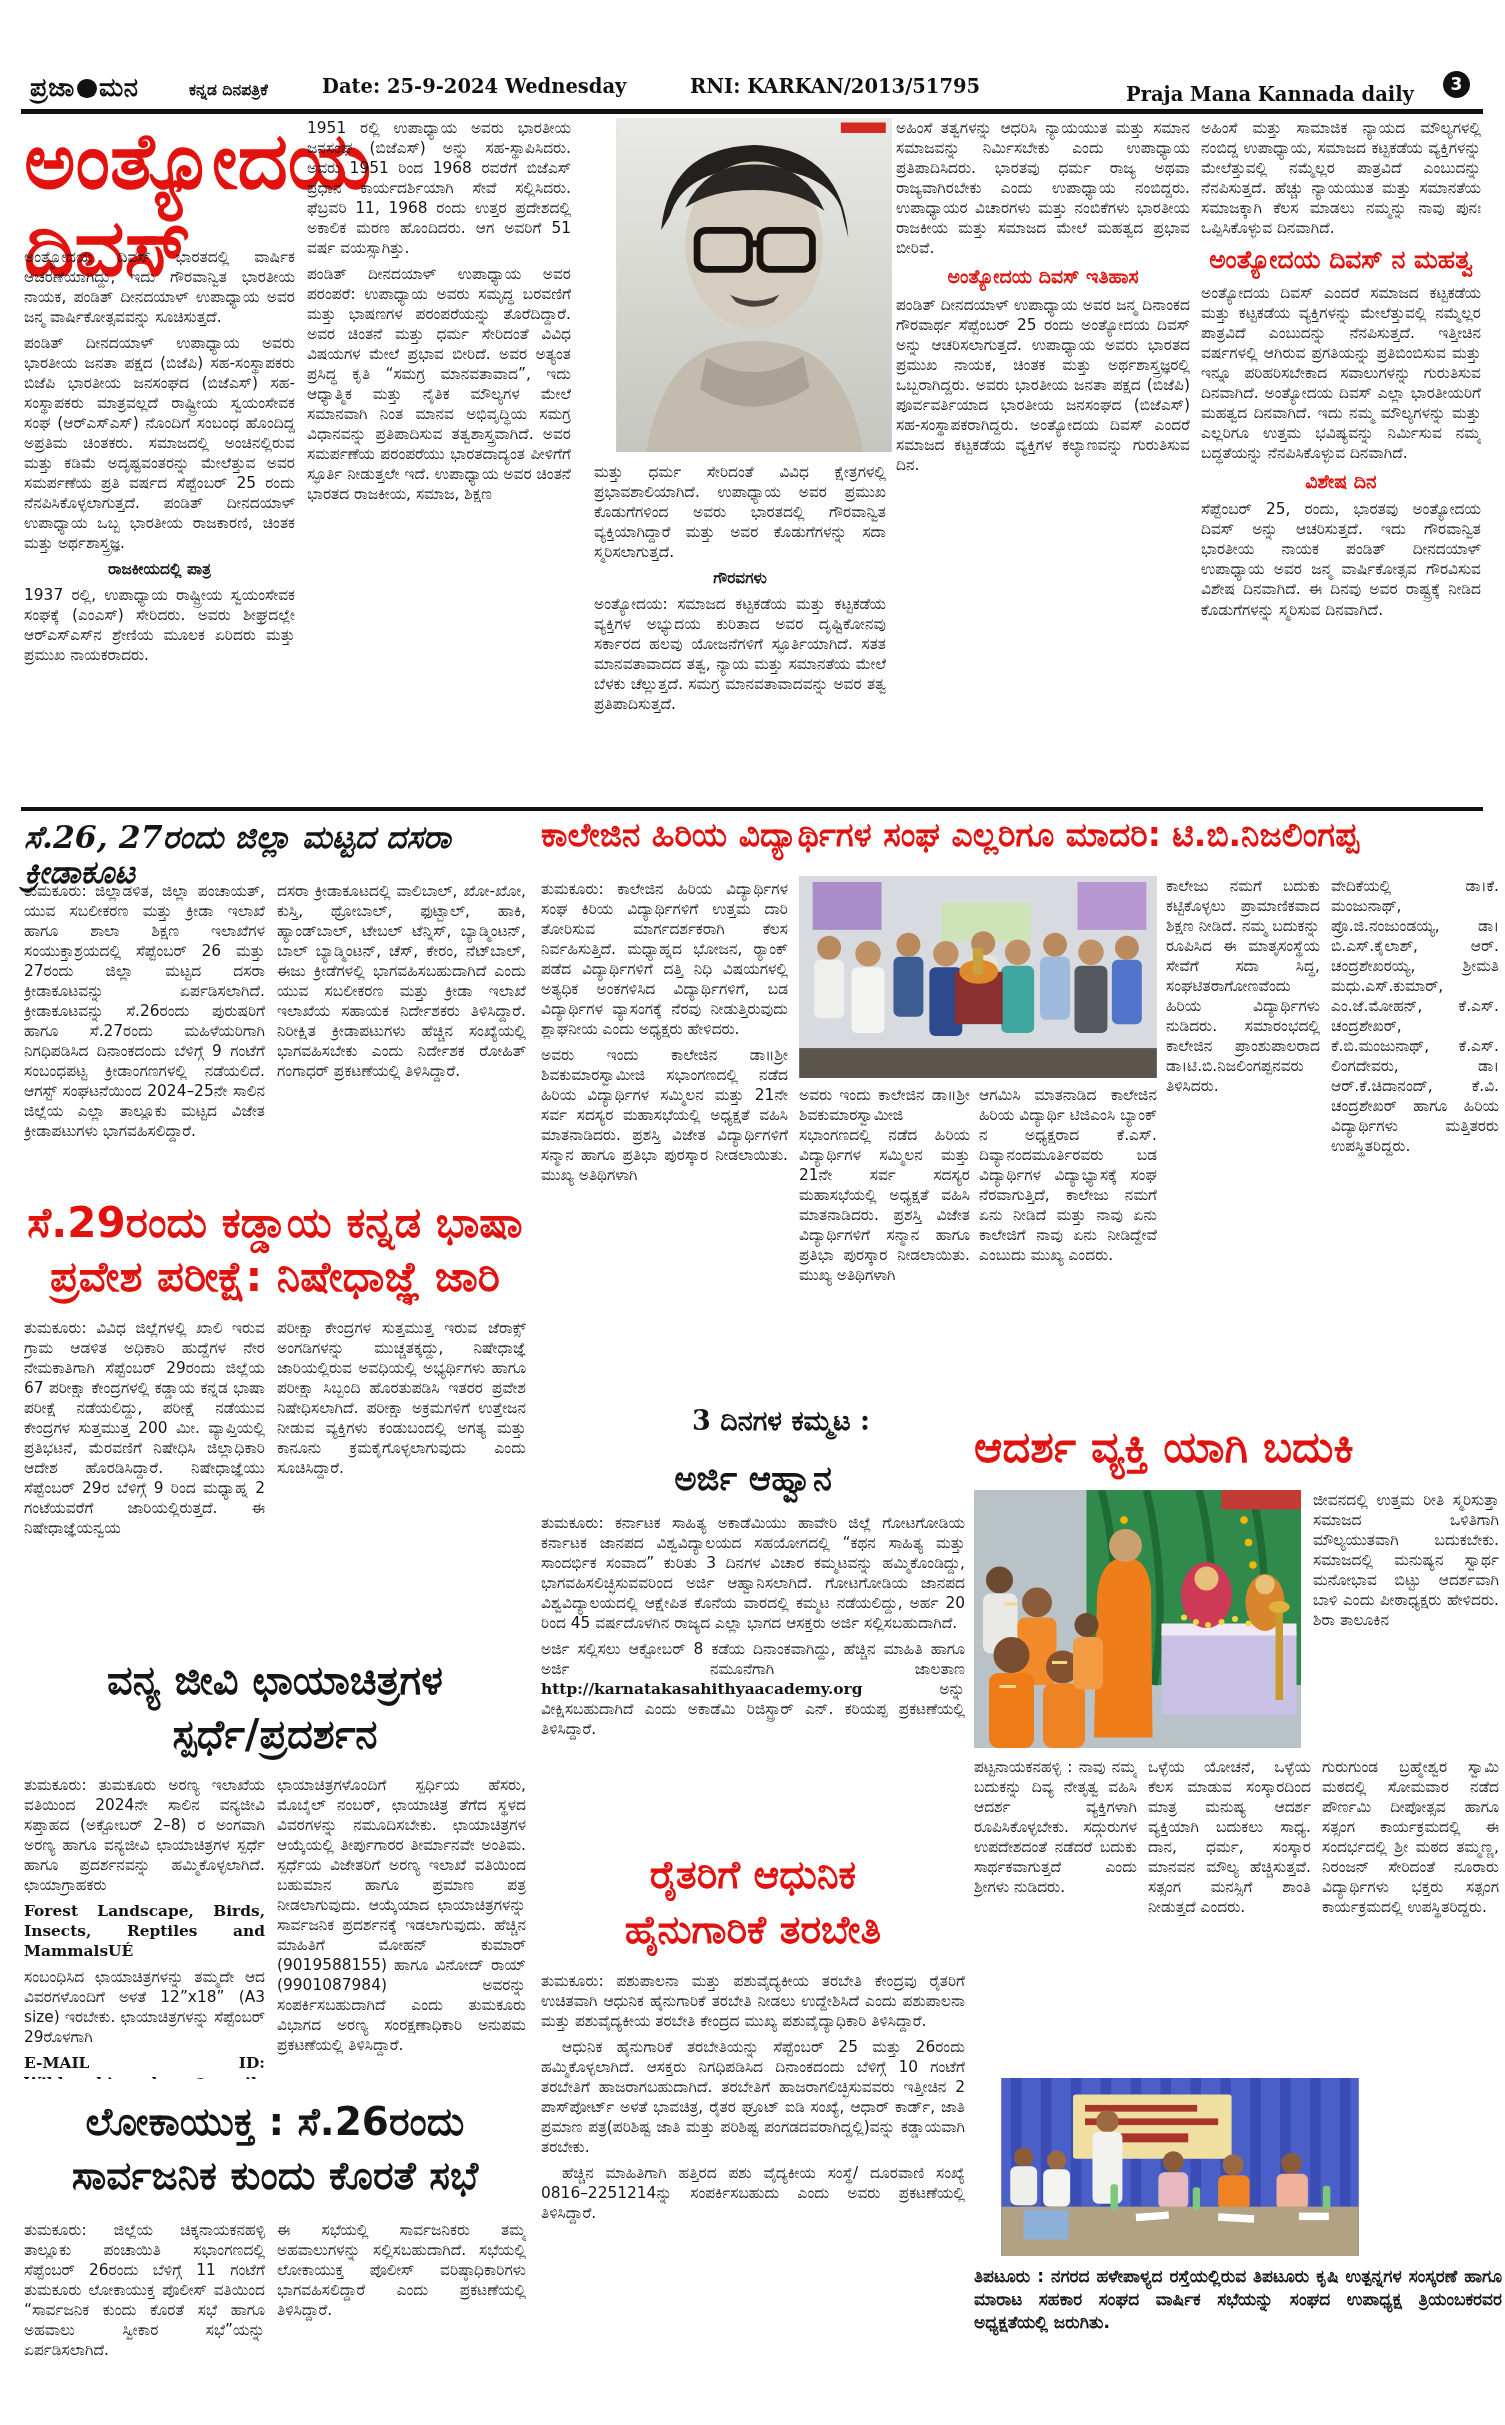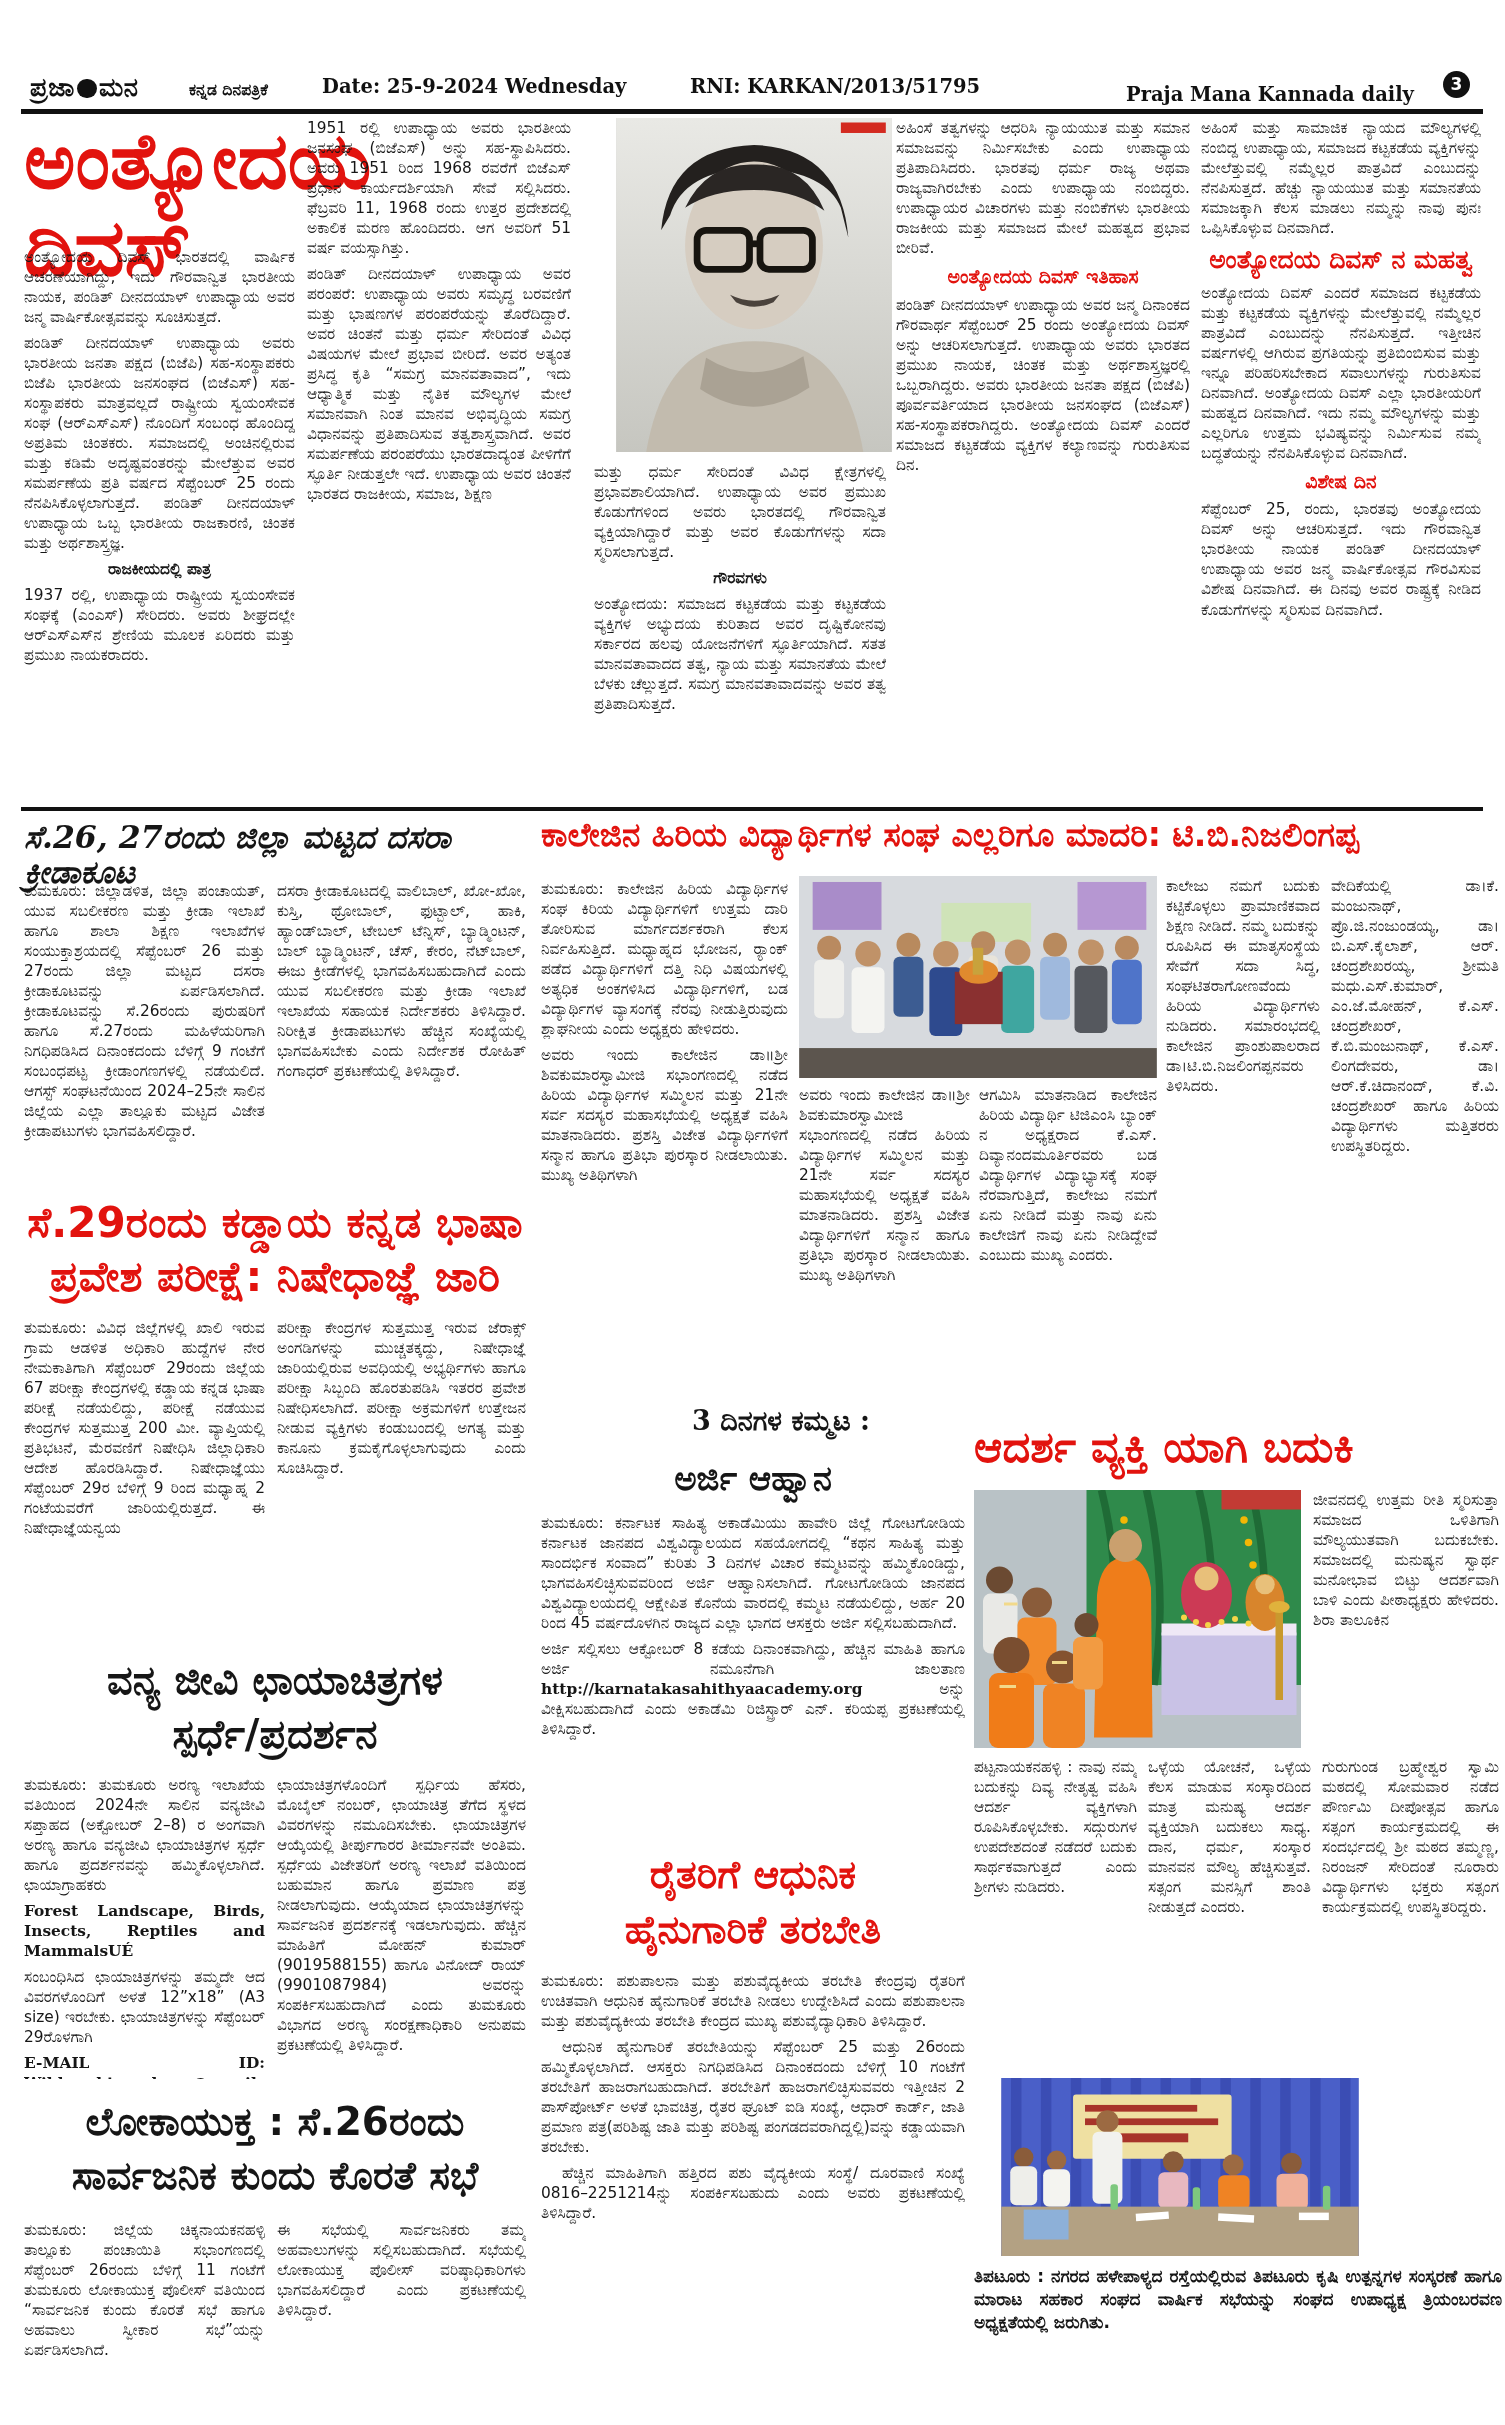--- a/index.html
+++ b/index.html
@@ -310,16 +310,16 @@
           <rect x="398" y="180" width="40" height="10"></rect>
         </g>
       <g fill="#7ec87e">
           <rect x="146" y="142" width="10" height="34" rx="4"></rect>
           <rect x="256" y="146" width="10" height="30" rx="4"></rect>
           <rect x="430" y="144" width="10" height="32" rx="4"></rect>
         </g>
       <rect x="30" y="176" width="60 " height="40" fill="#8db0d8"></rect>
     </svg>
   </div>
-  <div class="abs caption" style="left:974px;top:2265px;width:528px;height:142px;">ತಿಪಟೂರು : ನಗರದ ಹಳೇಪಾಳ್ಯದ ರಸ್ತೆಯಲ್ಲಿರುವ ತಿಪಟೂರು ಕೃಷಿ ಉತ್ಪನ್ನಗಳ ಸಂಸ್ಕರಣೆ ಹಾಗೂ ಮಾರಾಟ ಸಹಕಾರ ಸಂಘದ ವಾರ್ಷಿಕ ಸಭೆಯನ್ನು ಸಂಘದ ಉಪಾಧ್ಯಕ್ಷ ತ್ರಿಯಂಬರವಣ ಅಧ್ಯಕ್ಷತೆಯಲ್ಲಿ ಜರುಗಿತು.</div>
+  <div class="abs caption" style="left:974px;top:2265px;width:528px;height:142px;">ತಿಪಟೂರು : ನಗರದ ಹಳೇಪಾಳ್ಯದ ರಸ್ತೆಯಲ್ಲಿರುವ ತಿಪಟೂರು ಕೃಷಿ ಉತ್ಪನ್ನಗಳ ಸಂಸ್ಕರಣೆ ಹಾಗೂ ಮಾರಾಟ ಸಹಕಾರ ಸಂಘದ ವಾರ್ಷಿಕ ಸಭೆಯನ್ನು ಸಂಘದ ಉಪಾಧ್ಯಕ್ಷ ತ್ರಿಯಂಬಕರವರ ಅಧ್ಯಕ್ಷತೆಯಲ್ಲಿ ಜರುಗಿತು.</div>
 
 </div>
 
 
 </body></html>

